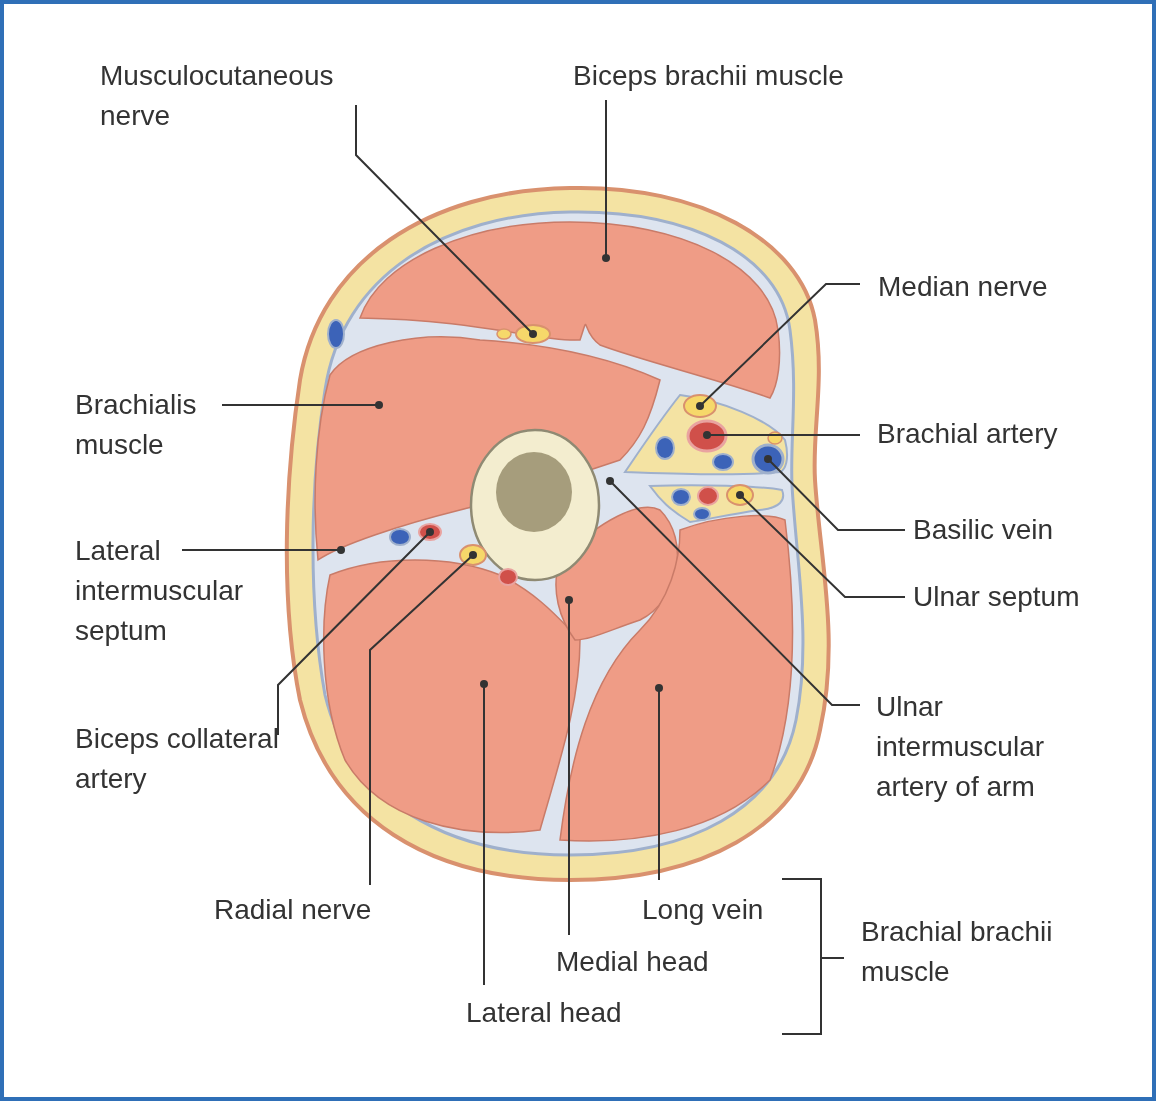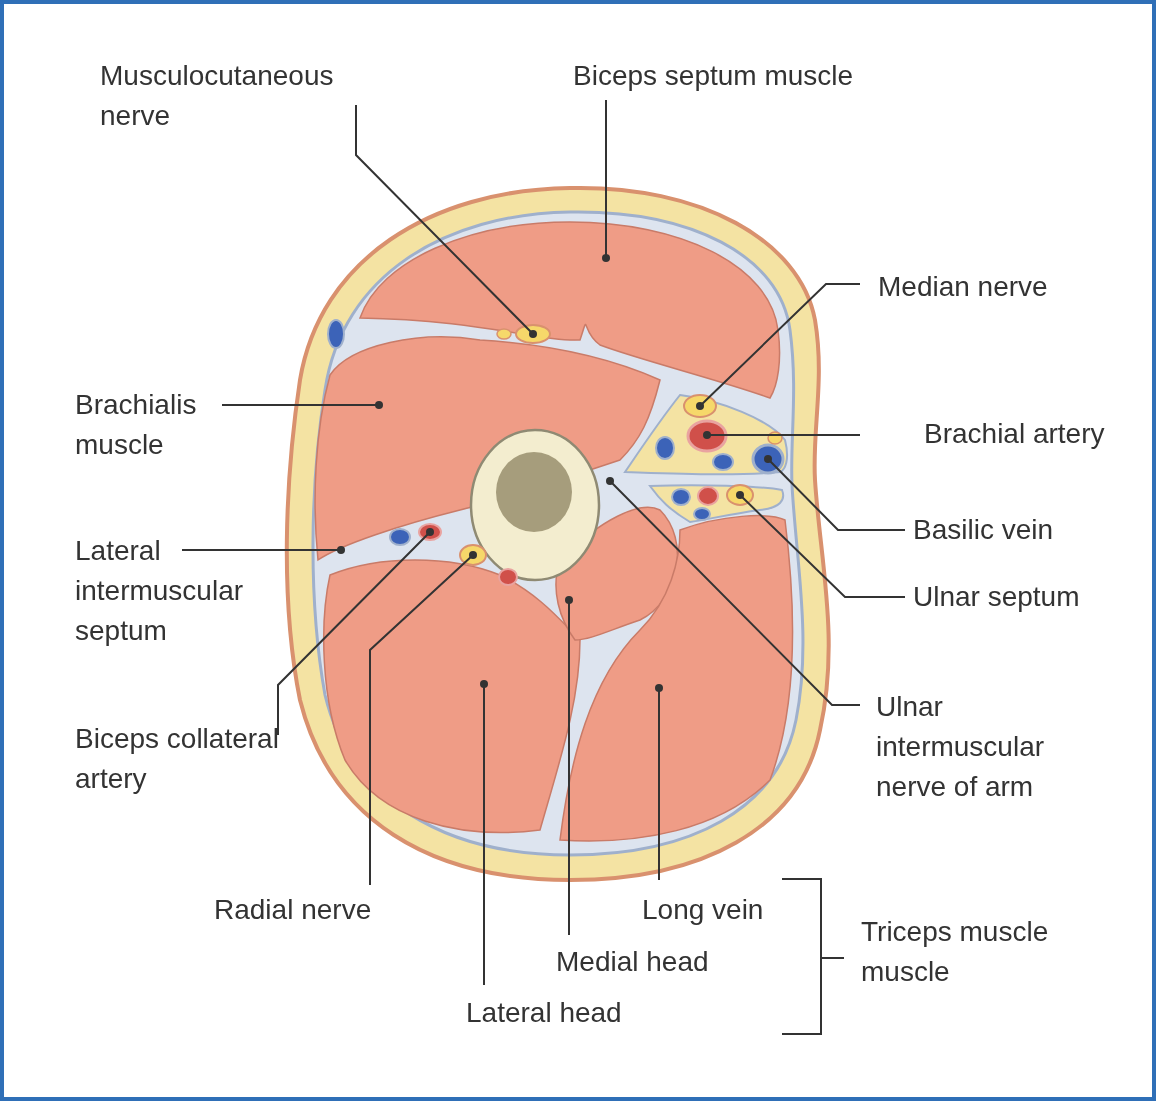--- a/index.html
+++ b/index.html
@@ -84,33 +84,33 @@
     <circle cx="610" cy="481" r="4"></circle>
       <circle cx="473" cy="555" r="4"></circle>
       <circle cx="659" cy="688" r="4"></circle>
     <circle cx="569" cy="600" r="4"></circle>
       <circle cx="484" cy="684" r="4"></circle>
   </g>
 </svg>
 
 <div class="lbl" style="left:100px;top:56px">Musculocutaneous</div>
 <div class="lbl" style="left:100px;top:96px">nerve</div>
-<div class="lbl" style="left:573px;top:56px">Biceps septum muscle</div>
+<div class="lbl" style="left:573px;top:56px">Biceps brachii muscle</div>
 <div class="lbl" style="left:878px;top:267px">Median nerve</div>
 <div class="lbl" style="left:75px;top:385px">Brachialis</div>
 <div class="lbl" style="left:75px;top:425px">muscle</div>
-<div class="lbl" style="left:924px;top:414px">Brachial artery</div>
+<div class="lbl" style="left:877px;top:414px">Brachial artery</div>
 <div class="lbl" style="left:913px;top:510px">Basilic vein</div>
 <div class="lbl" style="left:75px;top:531px">Lateral</div>
 <div class="lbl" style="left:75px;top:571px">intermuscular</div>
 <div class="lbl" style="left:75px;top:611px">septum</div>
 <div class="lbl" style="left:913px;top:577px">Ulnar septum</div>
 <div class="lbl" style="left:75px;top:719px">Biceps collateral</div>
 <div class="lbl" style="left:75px;top:759px">artery</div>
 <div class="lbl" style="left:876px;top:687px">Ulnar</div>
 <div class="lbl" style="left:876px;top:727px">intermuscular</div>
-<div class="lbl" style="left:876px;top:767px">nerve of arm</div>
+<div class="lbl" style="left:876px;top:767px">artery of arm</div>
 <div class="lbl" style="left:214px;top:890px">Radial nerve</div>
 <div class="lbl" style="left:642px;top:890px">Long vein</div>
 <div class="lbl" style="left:556px;top:942px">Medial head</div>
 <div class="lbl" style="left:466px;top:993px">Lateral head</div>
-<div class="lbl" style="left:861px;top:912px">Triceps muscle</div>
+<div class="lbl" style="left:861px;top:912px">Brachial brachii</div>
 <div class="lbl" style="left:861px;top:952px">muscle</div>
 
 </body></html>

